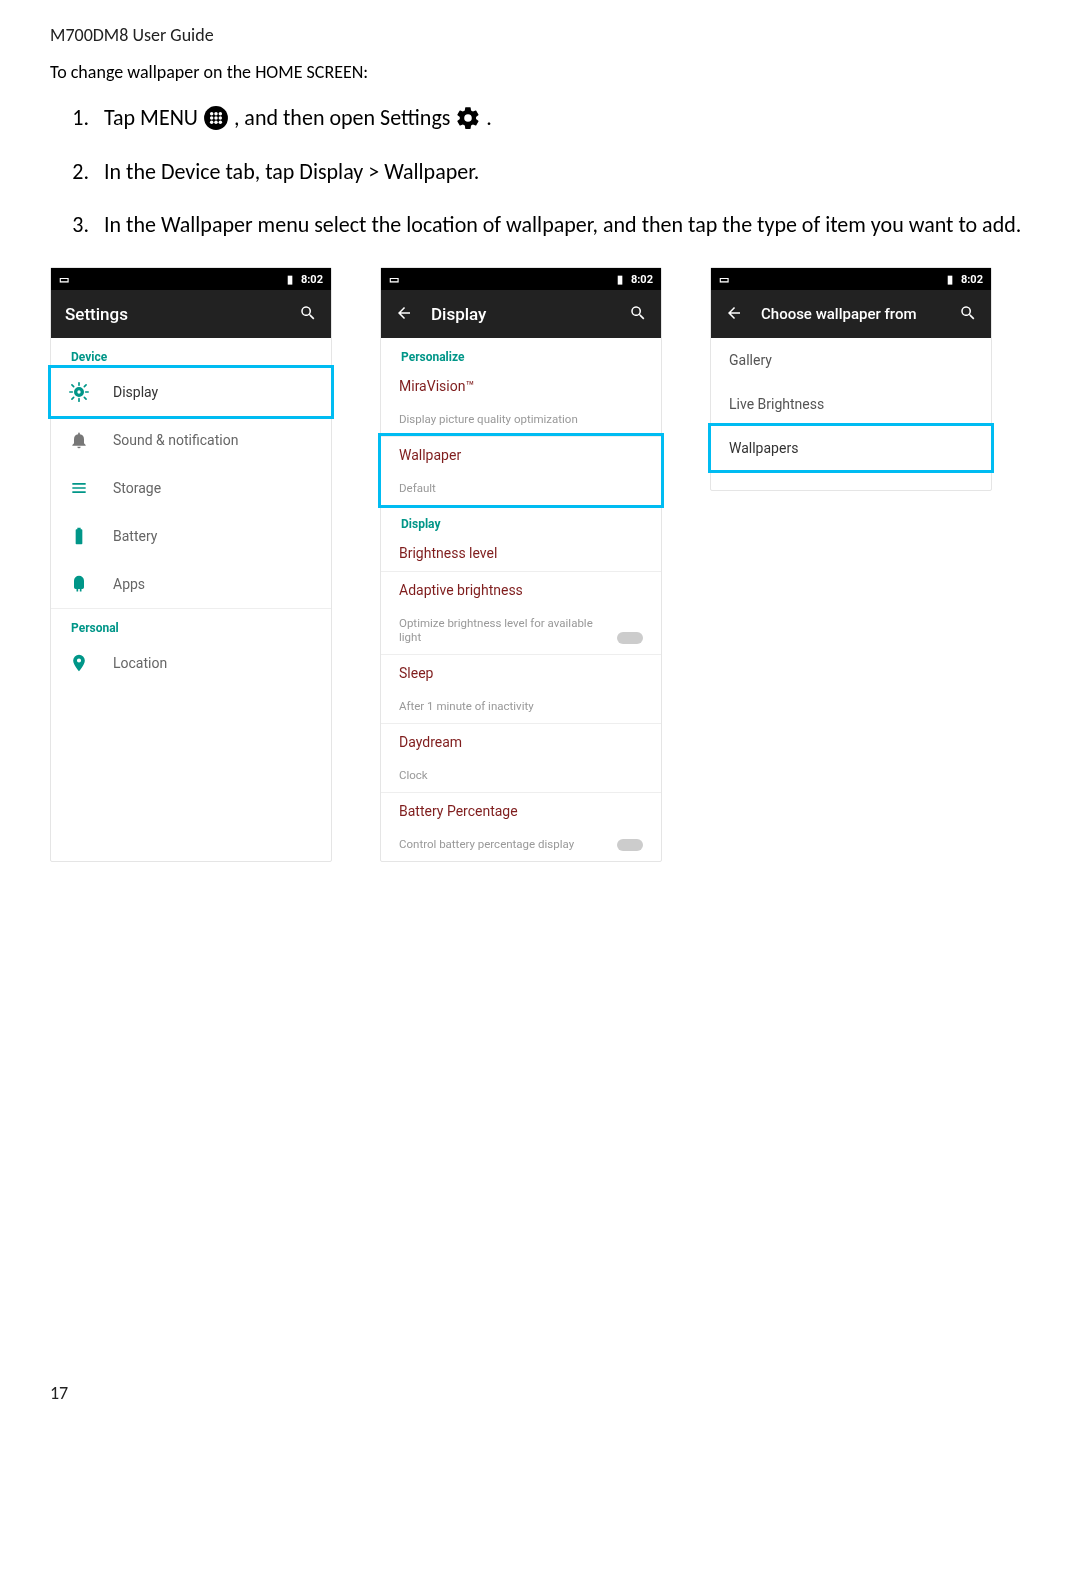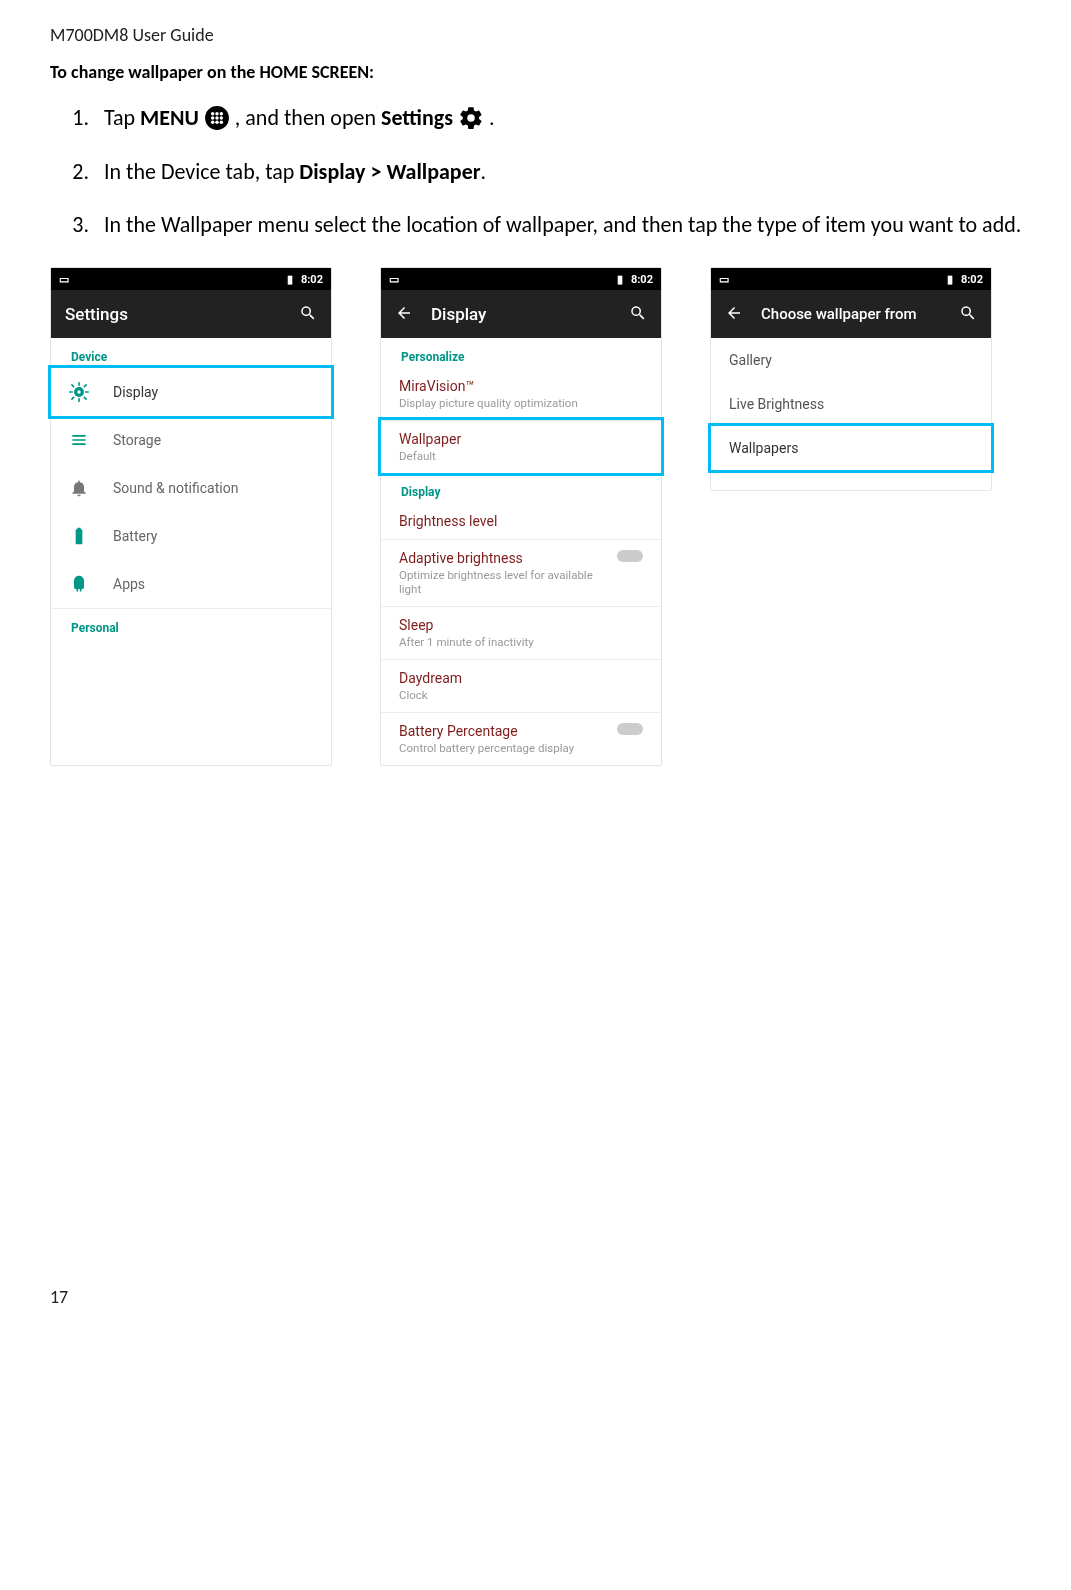--- a/index.html
+++ b/index.html
@@ -1,40 +1,40 @@
 <!DOCTYPE html>
 <html><head>
 <meta charset="utf-8">
 <style>
   body{margin:0;font-family:"Segoe UI","Calibri",sans-serif;color:#000;background:#fff;width:1071px}
   .page{padding:24px 38px 20px 50px}
   .doc-title{font-size:18px;color:#222;margin-bottom:14px}
   .para{font-size:18px;line-height:1.4;margin-bottom:8px}
-  .bold{font-weight:700}
+  .bold{font-weight:400}
   ol.steps{margin:14px 0 24px 0;padding-left:44px;font-size:22px}
   ol.steps>li{margin-bottom:16px;padding-left:10px;line-height:1.7}
   .icon-box{display:inline-block;width:26px;height:26px;vertical-align:-6px}
   .shots{display:flex;gap:48px;margin-top:8px}
   .shot{width:280px;background:#fff;border:1px solid #e5e5e5;border-radius:2px;font-family:"Roboto","Segoe UI",sans-serif;font-size:13px;color:#444}
   .status{height:22px;background:#000;color:#fff;display:flex;align-items:center;justify-content:space-between;padding:0 8px;font-size:11px;font-weight:700}
   .status .s-left{display:flex;gap:8px}
   .status .s-right{display:flex;gap:8px;align-items:center}
   .appbar{height:48px;background:#222;color:#fff;display:flex;align-items:center;padding:0 14px;justify-content:space-between}
   .appbar .ab-left{display:flex;align-items:center;gap:18px}
   .appbar .title{font-size:17px;font-weight:500}
   .section-head{color:#009688;font-size:12px;font-weight:700;padding:12px 18px 4px 20px}
   .row{display:flex;align-items:center;padding:14px 18px;gap:24px;border-bottom:0}
   .row .ric{width:20px;height:20px;flex:0 0 20px}
   .row .lab{color:#666;font-size:14px}
   .row2{padding:10px 18px;border-top:1px solid #eee}
   .row2 .r-title{color:#7f1d1d;font-size:14px}
-  .row2 .r-sub{color:#999;font-size:11.5px;margin-top:2px}
+  .row2 .r-sub{color:#999;font-size:11.5px;margin-top:18px}
   .hl{outline:3px solid #00bcf2}
   .toggle{display:inline-block;width:26px;height:12px;border-radius:6px;background:#ccc;position:relative;vertical-align:middle}
-  .rowflex{display:flex;align-items:flex-start;justify-content:space-between}
+  .rowflex{display:flex;align-items:flex-end;justify-content:space-between}
   .simple-row{padding:14px 18px;color:#555;font-size:14px;border-bottom:1px solid #eee}
   .pagenum{font-size:18px;color:#222;margin-top:520px}
 </style>
 </head>
 <body>
 
 <div class="page">
   <div class="doc-title">M700DM8 User Guide</div>
 
 
@@ -93,43 +93,49 @@
       </div>
       <div class="section-head">Device</div>
       <div class="row hl">
         <span class="ric"><svg viewBox="0 0 24 24">
               <path fill="#009688" d="M12 7a5 5 0 1 0 5 5 5 5 0 0 0-5-5Zm0 8a3 3 0 1 1 3-3 3 3 0 0 1-3 3ZM12 4V1m0 22v-3M4 12H1m22 0h-3M5.6 5.6 3.5 3.5m17 17-2.1-2.1M5.6 18.4l-2.1 2.1m17-17-2.1 2.1" stroke="#009688" stroke-width="2" stroke-linecap="round"></path>
             </svg></span>
         <span class="lab" style="color:#333">Display</span>
       </div>
       <div class="row">
         <span class="ric"><svg viewBox="0 0 24 24">
+              <path fill="#777" d="M12 22a2 2 0 0 0 2-2h-4a2 2 0 0 0 2 2Zm6-6V11a6 6 0 0 0-5-5.91V4a1 1 0 0 0-2 0v1.09A6 6 0 0 0 6 11v5l-2 2v1h16v-1Z"></path>
+            </svg></span>
+        <span class="lab">Sound &amp; notification</span>
+      </div>
+      <div class="row">
+        <span class="ric"><svg viewBox="0 0 24 24">
               <path fill="#009688" d="M4 6h16v2H4zm0 5h16v2H4zm0 5h16v2H4z"></path>
             </svg></span>
         <span class="lab">Storage</span>
       </div>
       <div class="row">
         <span class="ric"><svg viewBox="0 0 24 24">
-              <path fill="#777" d="M12 22a2 2 0 0 0 2-2h-4a2 2 0 0 0 2 2Zm6-6V11a6 6 0 0 0-5-5.91V4a1 1 0 0 0-2 0v1.09A6 6 0 0 0 6 11v5l-2 2v1h16v-1Z"></path>
-            </svg></span>
-        <span class="lab">Sound &amp; notification</span>
-      </div>
-      <div class="row">
-        <span class="ric"><svg viewBox="0 0 24 24">
               <path fill="#009688" d="M15 4h-1V2h-4v2H9a1 1 0 0 0-1 1v16a1 1 0 0 0 1 1h6a1 1 0 0 0 1-1V5a1 1 0 0 0-1-1Z"></path>
             </svg></span>
         <span class="lab">Battery</span>
       </div>
       <div class="row" style="border-bottom:1px solid #eee">
         <span class="ric"><svg viewBox="0 0 24 24">
               <path fill="#009688" d="M6 8a6 6 0 0 1 12 0v8a2 2 0 0 1-2 2h-1v3h-2v-3h-2v3H9v-3H8a2 2 0 0 1-2-2Z"></path>
             </svg></span>
         <span class="lab">Apps</span>
       </div>
       <div class="section-head">Personal</div>
+      <div class="row">
+        <span class="ric"><svg viewBox="0 0 24 24">
+              <path fill="#009688" d="M12 2a7 7 0 0 0-7 7c0 5.25 7 13 7 13s7-7.75 7-13a7 7 0 0 0-7-7Zm0 9.5A2.5 2.5 0 1 1 14.5 9 2.5 2.5 0 0 1 12 11.5Z"></path>
+            </svg></span>
+        <span class="lab">Location</span>
+      </div>
       <div style="height:16px"></div>
     </div>
 
     <div class="shot">
       <div class="status">
         <div class="s-left">
             <span>▭</span>
           </div>
         <div class="s-right">
             <span>▮</span>

